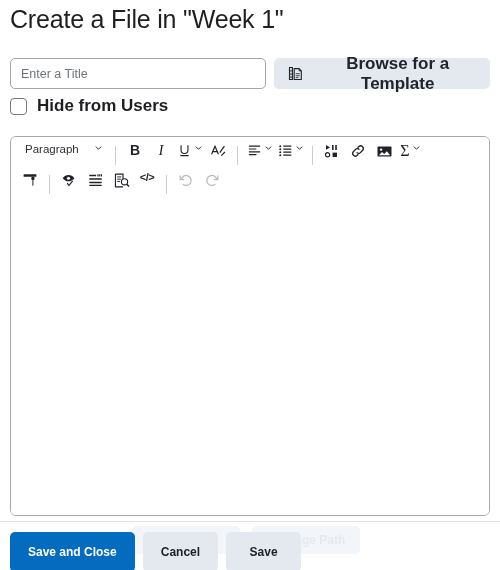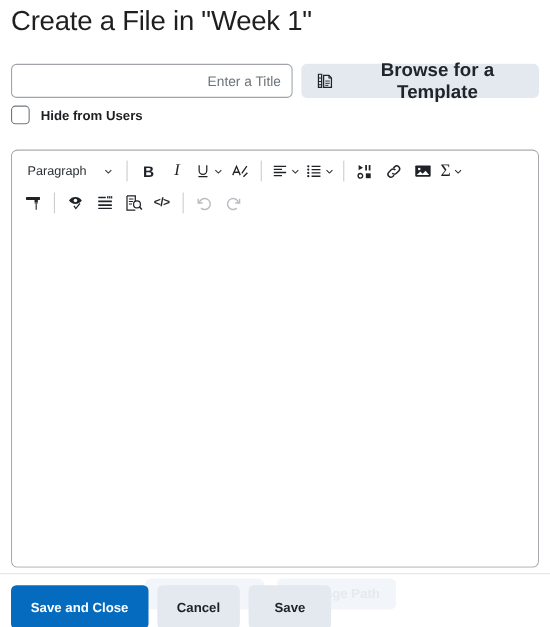--- a/index.html
+++ b/index.html
@@ -35,21 +35,20 @@
   .title-input {
     width: 287px; height: 31px;
     border: 1px solid #a1a5ab;
     border-radius: 5px;
     background: #fff;
     font-family: "Liberation Sans", sans-serif;
     font-size: 12.5px;
     color: #2b2b2b;
     padding: 0 10px;
     outline: none;
-    text-align: right;
   }
   .title-input::placeholder { color: #6e7479; }
 
   .browse-btn {
     height: 31px;
     min-width: 175px;
     border: none;
     border-radius: 5px;
     background: #e3e9ef;
     display: flex; align-items: center; justify-content: center; gap: 16px;
@@ -70,21 +69,21 @@
   }
   .cbox {
     width: 17px; height: 17px;
     border: 1.5px solid #72777d;
     border-radius: 4px;
     background: #fff;
     cursor: pointer;
     flex: none;
   }
   .hide-label {
-    font-size: 12px;
+    font-size: 17px;
     font-weight: 700;
     color: #1d1f22;
     cursor: pointer;
   }
 
   
   .editor {
     position: absolute;
     left: 10px; top: 136px;
     width: 480px; height: 380px;
@@ -99,21 +98,21 @@
     background: #fff;
     display: block;
   }
   .tb-row {
     display: flex;
     align-items: center;
     height: 29px;
     padding: 0 4px;
   }
   .tb-item {
-    display: flex; align-items: center; justify-content: center;
+    display: flex; align-items: flex-start; justify-content: center;
     height: 25px;
     min-width: 26px;
     border-radius: 4px;
     cursor: pointer;
     color: #1f2226;
     padding: 0 3px;
   }
   .tb-item.para {
     min-width: 92px;
     justify-content: space-between;

